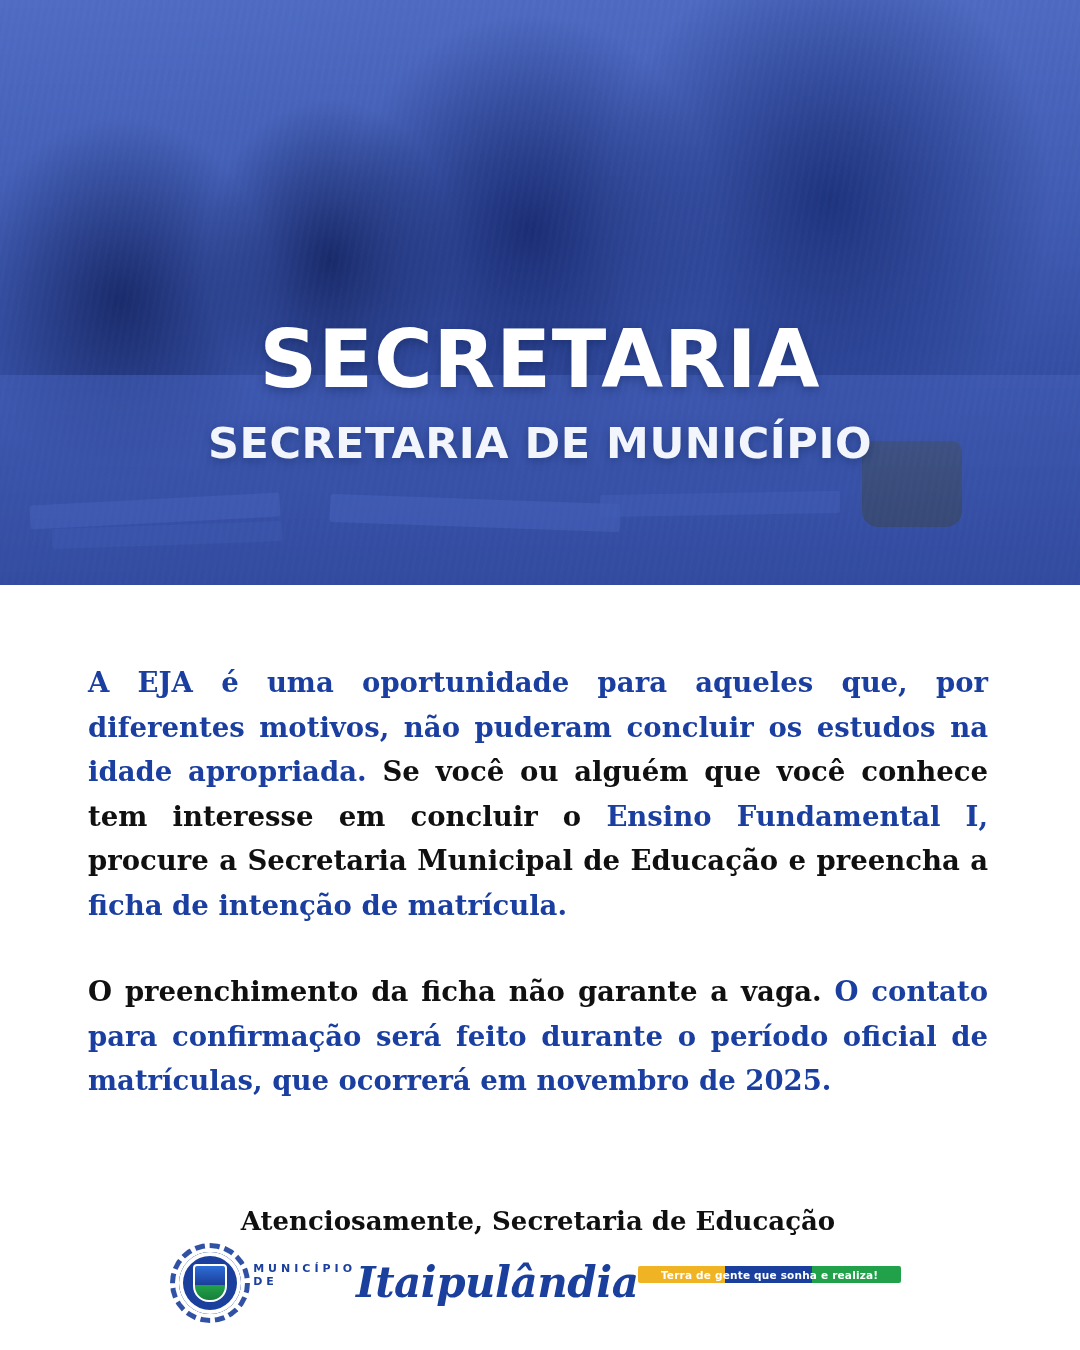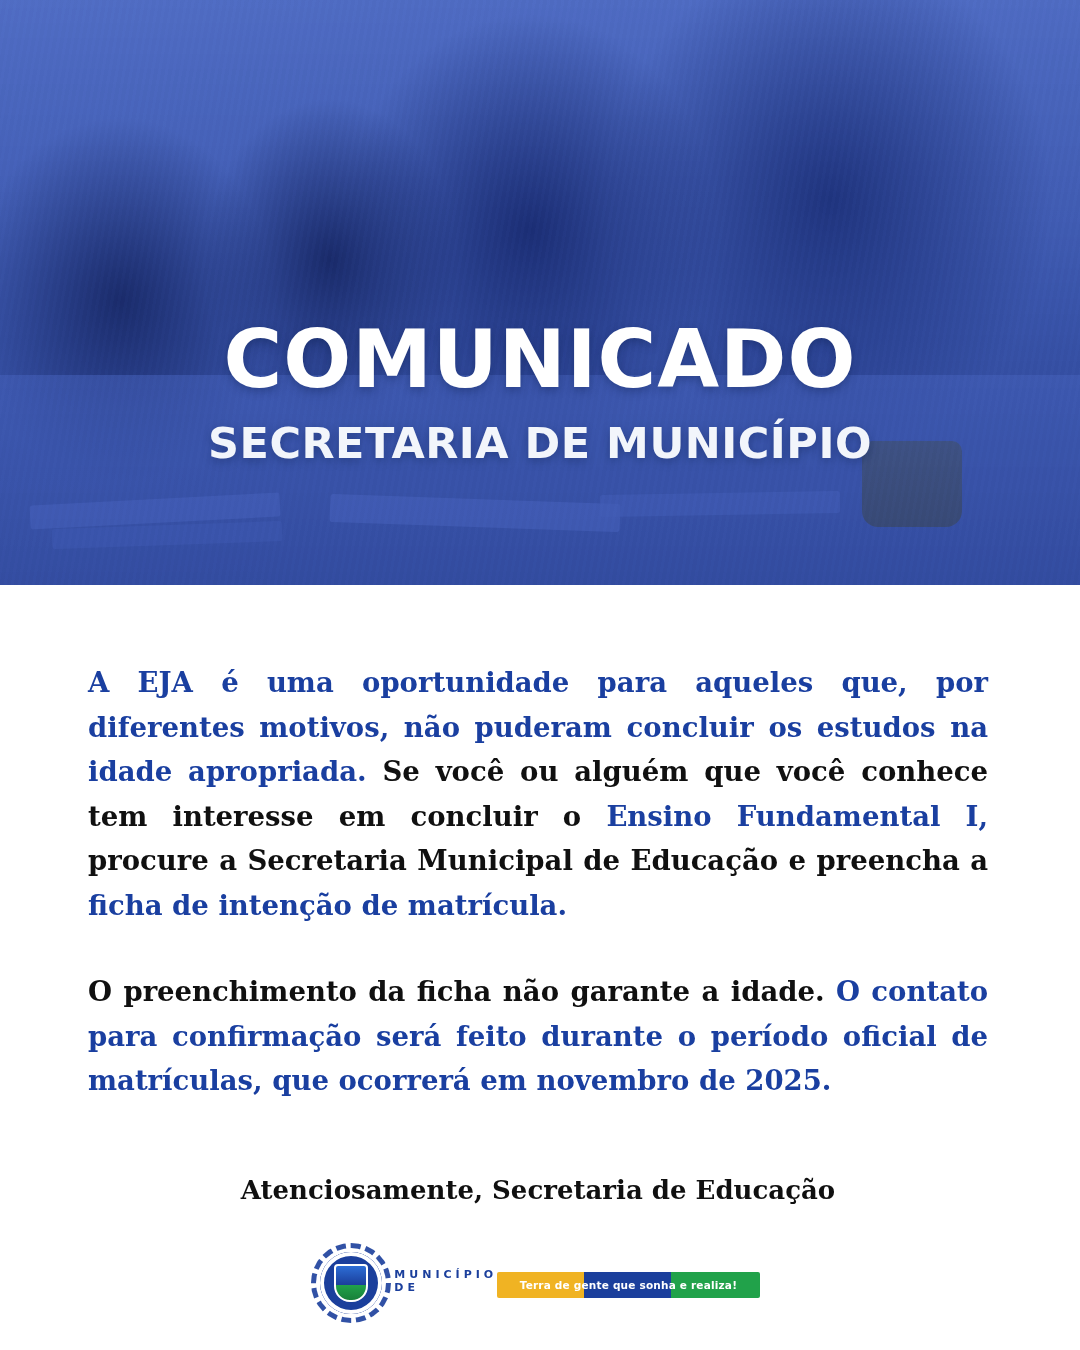--- a/index.html
+++ b/index.html
@@ -120,21 +120,21 @@
     line-height: 1.62;
     color: #101010;
     text-align: justify;
     font-weight: 700;
   }
   .para + .para { margin-top: 42px; }
 
   .hl { color: #1a3fa0; }
 
   .signature {
-    margin-top: 72px;
+    margin-top: 103px;
     text-align: center;
     font-family: "DejaVu Serif", "Liberation Serif", serif;
     font-size: 26px;
     font-weight: 700;
     color: #101010;
   }
 
   
   .logo-area {
     position: absolute;
@@ -186,21 +186,21 @@
     font-weight: 800;
     font-style: italic;
     color: #1b3f9c;
     line-height: 1;
     letter-spacing: -0.5px;
   }
   .wm-bar {
     margin-top: 4px;
     width: 100%;
     min-width: 230px;
-    height: 26px;
+    height: 17px;
     background: linear-gradient(90deg, #f0b323 0%, #f0b323 33%, #1b3f9c 33%, #1b3f9c 66%, #21a24a 66%, #21a24a 100%);
     border-radius: 2px;
     display: flex; align-items: center; justify-content: center;
   }
   .wm-tag {
     font-family: "DejaVu Sans", "Liberation Sans", sans-serif;
     font-size: 10.5px;
     font-weight: 700;
     color: #ffffff;
     letter-spacing: 0.2px;
@@ -219,45 +219,46 @@
         <div class="book b2"></div>
         <div class="book b3"></div>
         <div class="book b4"></div>
         <div class="mug"></div>
       </div>
     </div>
     <div class="hero-overlay"></div>
     <div class="hero-tint"></div>
 
     <div class="hero-titles">
-      <div class="title-main">COMUNICADO</div>
+      <div class="title-main">SECRETARIA</div>
       <div class="title-sub">SECRETARIA DE MUNICÍPIO</div>
     </div>
   </div>
 
   <div class="content">
 
     <p class="para">
       <span class="hl">A EJA é uma oportunidade para aqueles que, por diferentes motivos, não puderam concluir os estudos na idade apropriada.</span><span> Se você ou alguém que você conhece tem interesse em concluir o </span><span class="hl">Ensino Fundamental I,</span><span> procure a Secretaria Municipal de Educação e preencha a </span><span class="hl">ficha de intenção de matrícula.</span>
     </p>
 
     <p class="para">
-      <span>O preenchimento da ficha não garante a idade. </span><span class="hl">O contato para confirmação será feito durante o período oficial de matrículas, que ocorrerá em novembro de 2025.</span>
+      <span>O preenchimento da ficha não garante a vaga. </span><span class="hl">O contato para confirmação será feito durante o período oficial de matrículas, que ocorrerá em novembro de 2025.</span>
     </p>
 
     <div class="signature">Atenciosamente, Secretaria de Educação</div>
   </div>
 
   <div class="logo-area">
     <div class="logo">
       <div class="crest">
         <div class="crest-inner"></div>
       </div>
       <div class="wordmark">
         <div class="wm-top">MUNICÍPIO DE</div>
+        <div class="wm-name">Itaipulândia</div>
         <div class="wm-bar">
           <span class="wm-tag">Terra de gente que sonha e realiza!</span>
         </div>
       </div>
     </div>
   </div>
 
 </div>
 
 </body></html>

